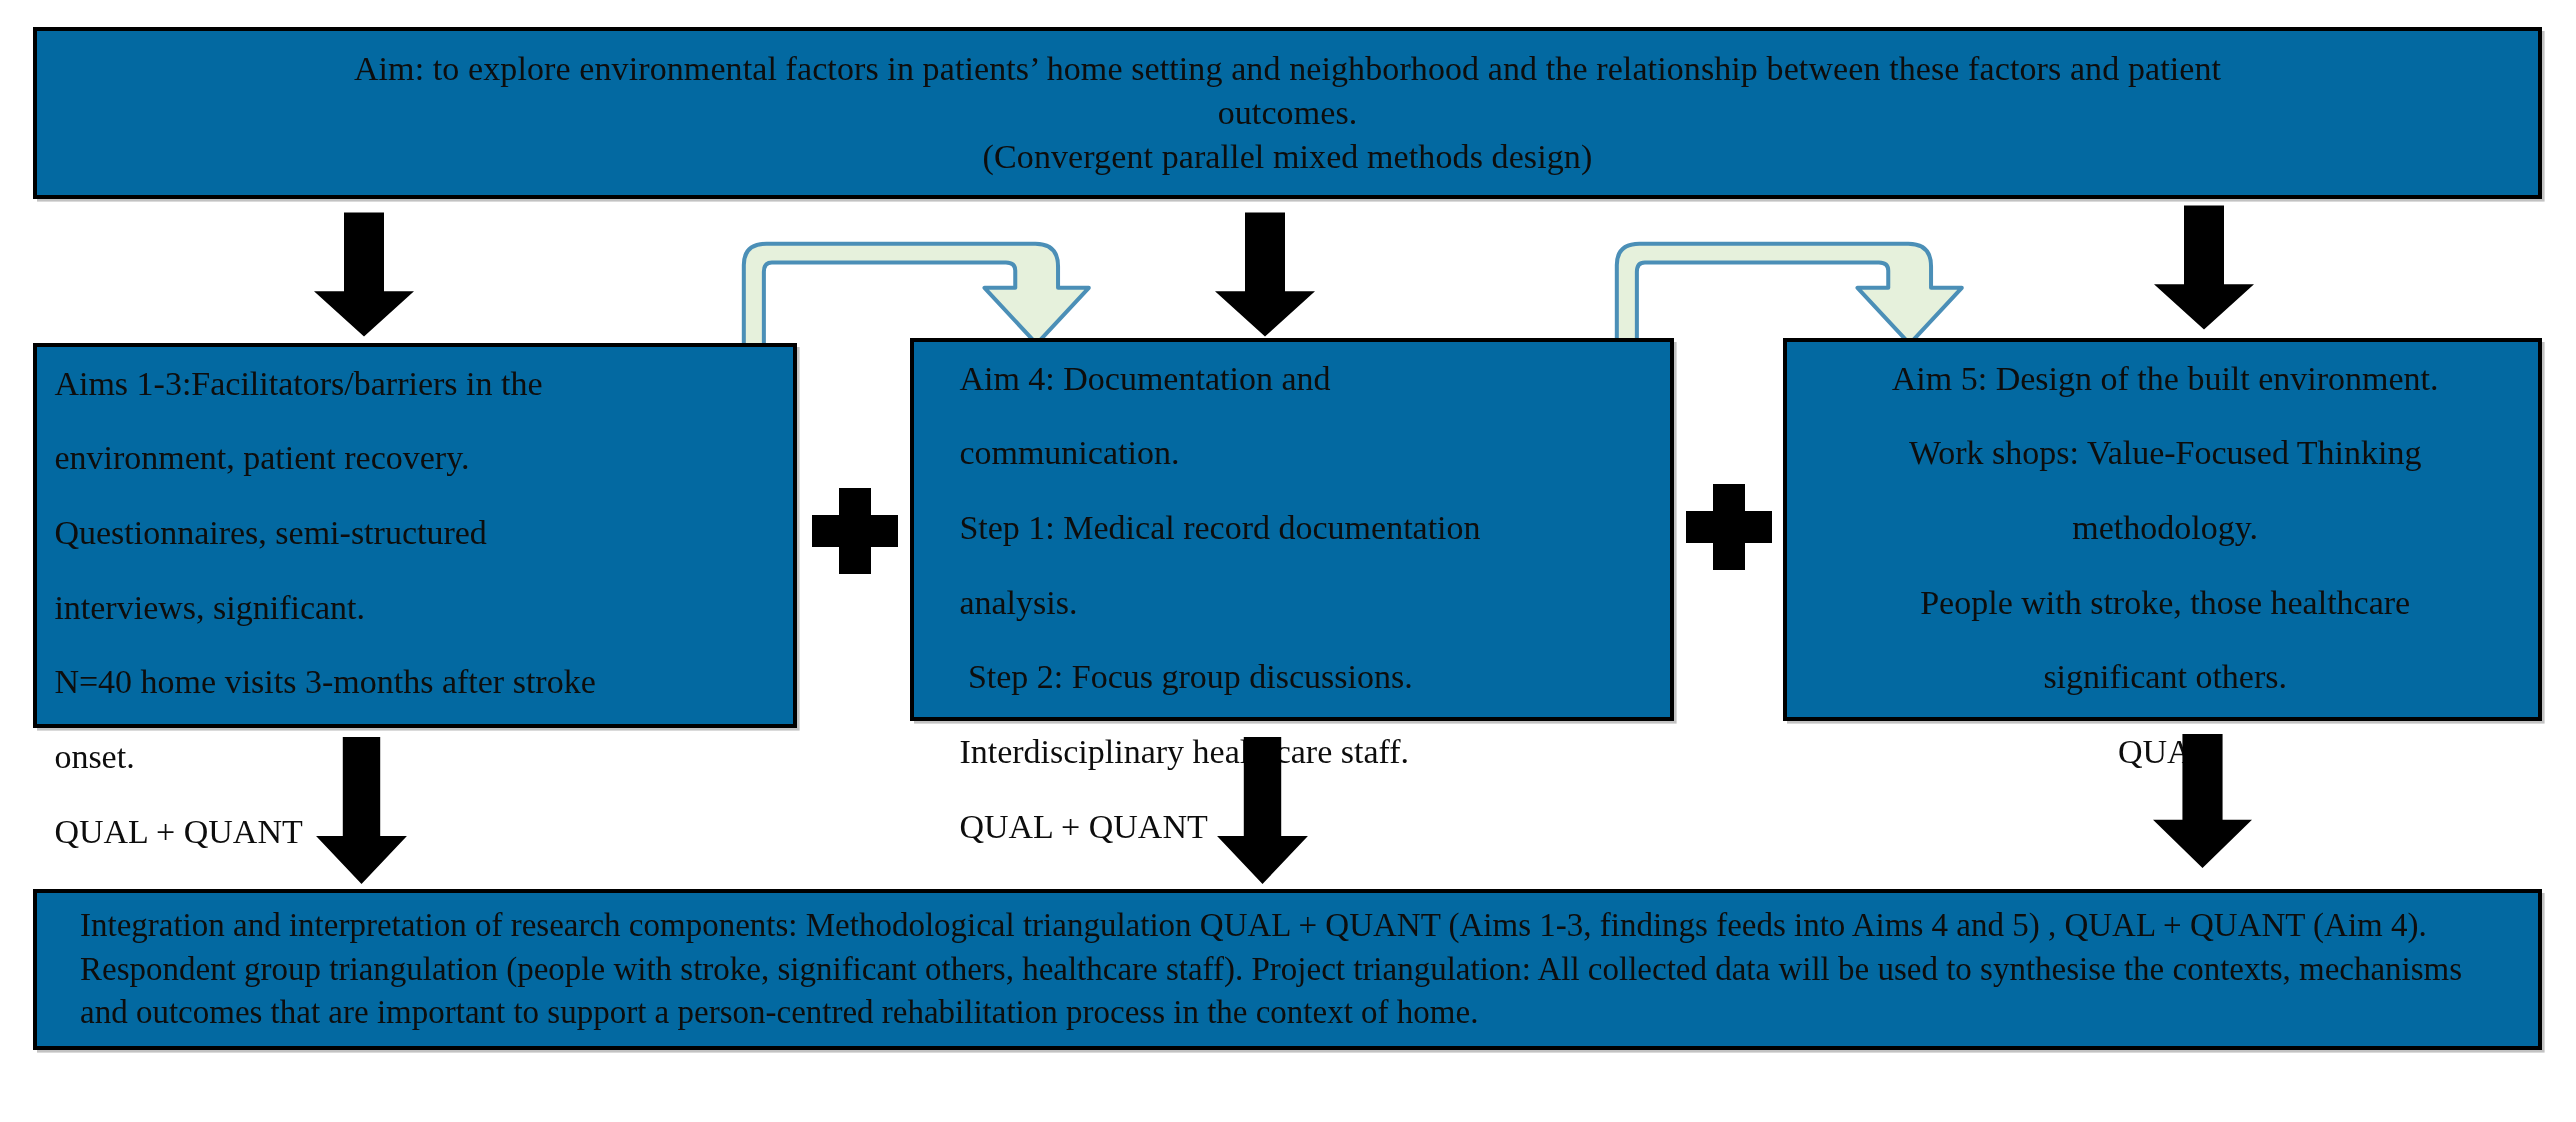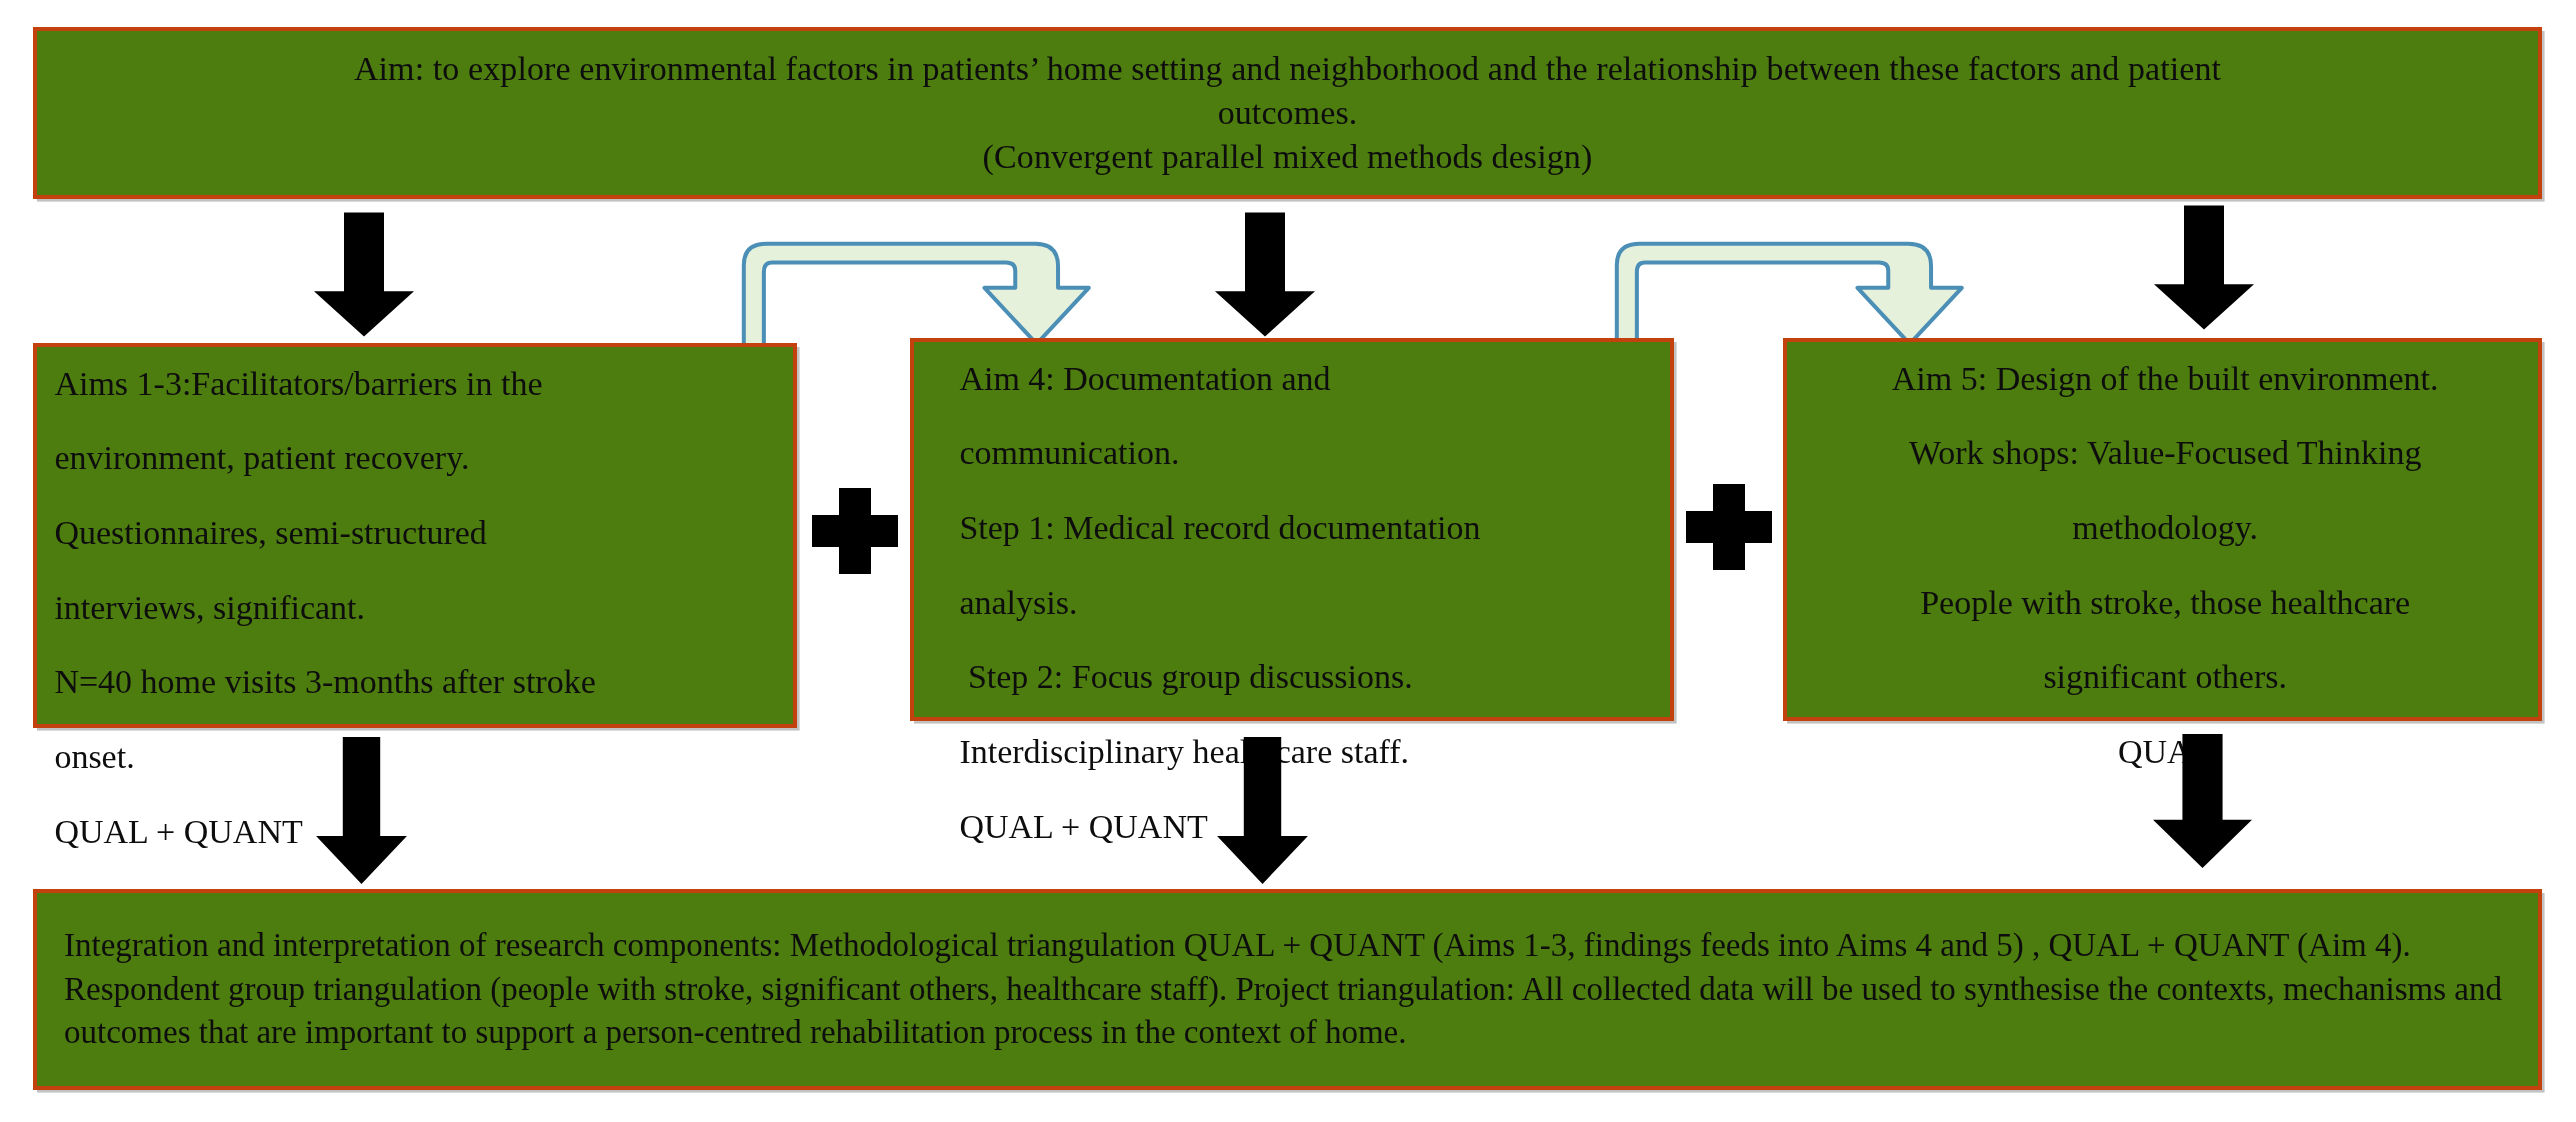--- a/index.html
+++ b/index.html
@@ -15,22 +15,22 @@
     background: #ffffff;
     overflow: hidden;
     font-family: "Liberation Serif", "DejaVu Serif", serif;
     color: #0d0d0d;
   }
 
   
   .box {
     position: absolute;
     box-sizing: border-box;
-    background: #4d7c0f;
-    border: 4px solid #c2410c;
+    background: #0369a1;
+    border: 4px solid #000000;
     box-shadow: 3.3px 3.3px 0 -0.7px rgba(120,120,120,0.45);
   }
   .box-inner {
     width: 100%;
     height: 100%;
     box-sizing: border-box;
     display: flex;
     flex-direction: column;
     justify-content: flex-start;
   }
@@ -70,21 +70,21 @@
     padding: 14.7px 12px 6.7px 17.4px;
     font-size: 34px;
     line-height: 1.285;
     gap: 31px;
   }
   .method-body .ln { white-space: pre-wrap; }
 
   
   #bottom-box {
     left: 33px; top: 889px;
-    width: 2509px; height: 201px;
+    width: 2509px; height: 161px; padding-left: 16px;
   }
   #bottom-box .box-inner {
     justify-content: center;
     padding: 5.4px 29.5px 5.4px 27px;
   }
   #integration-text {
     font-size: 33px;
     line-height: 1.33;
     text-align: left;
     white-space: pre-wrap;

